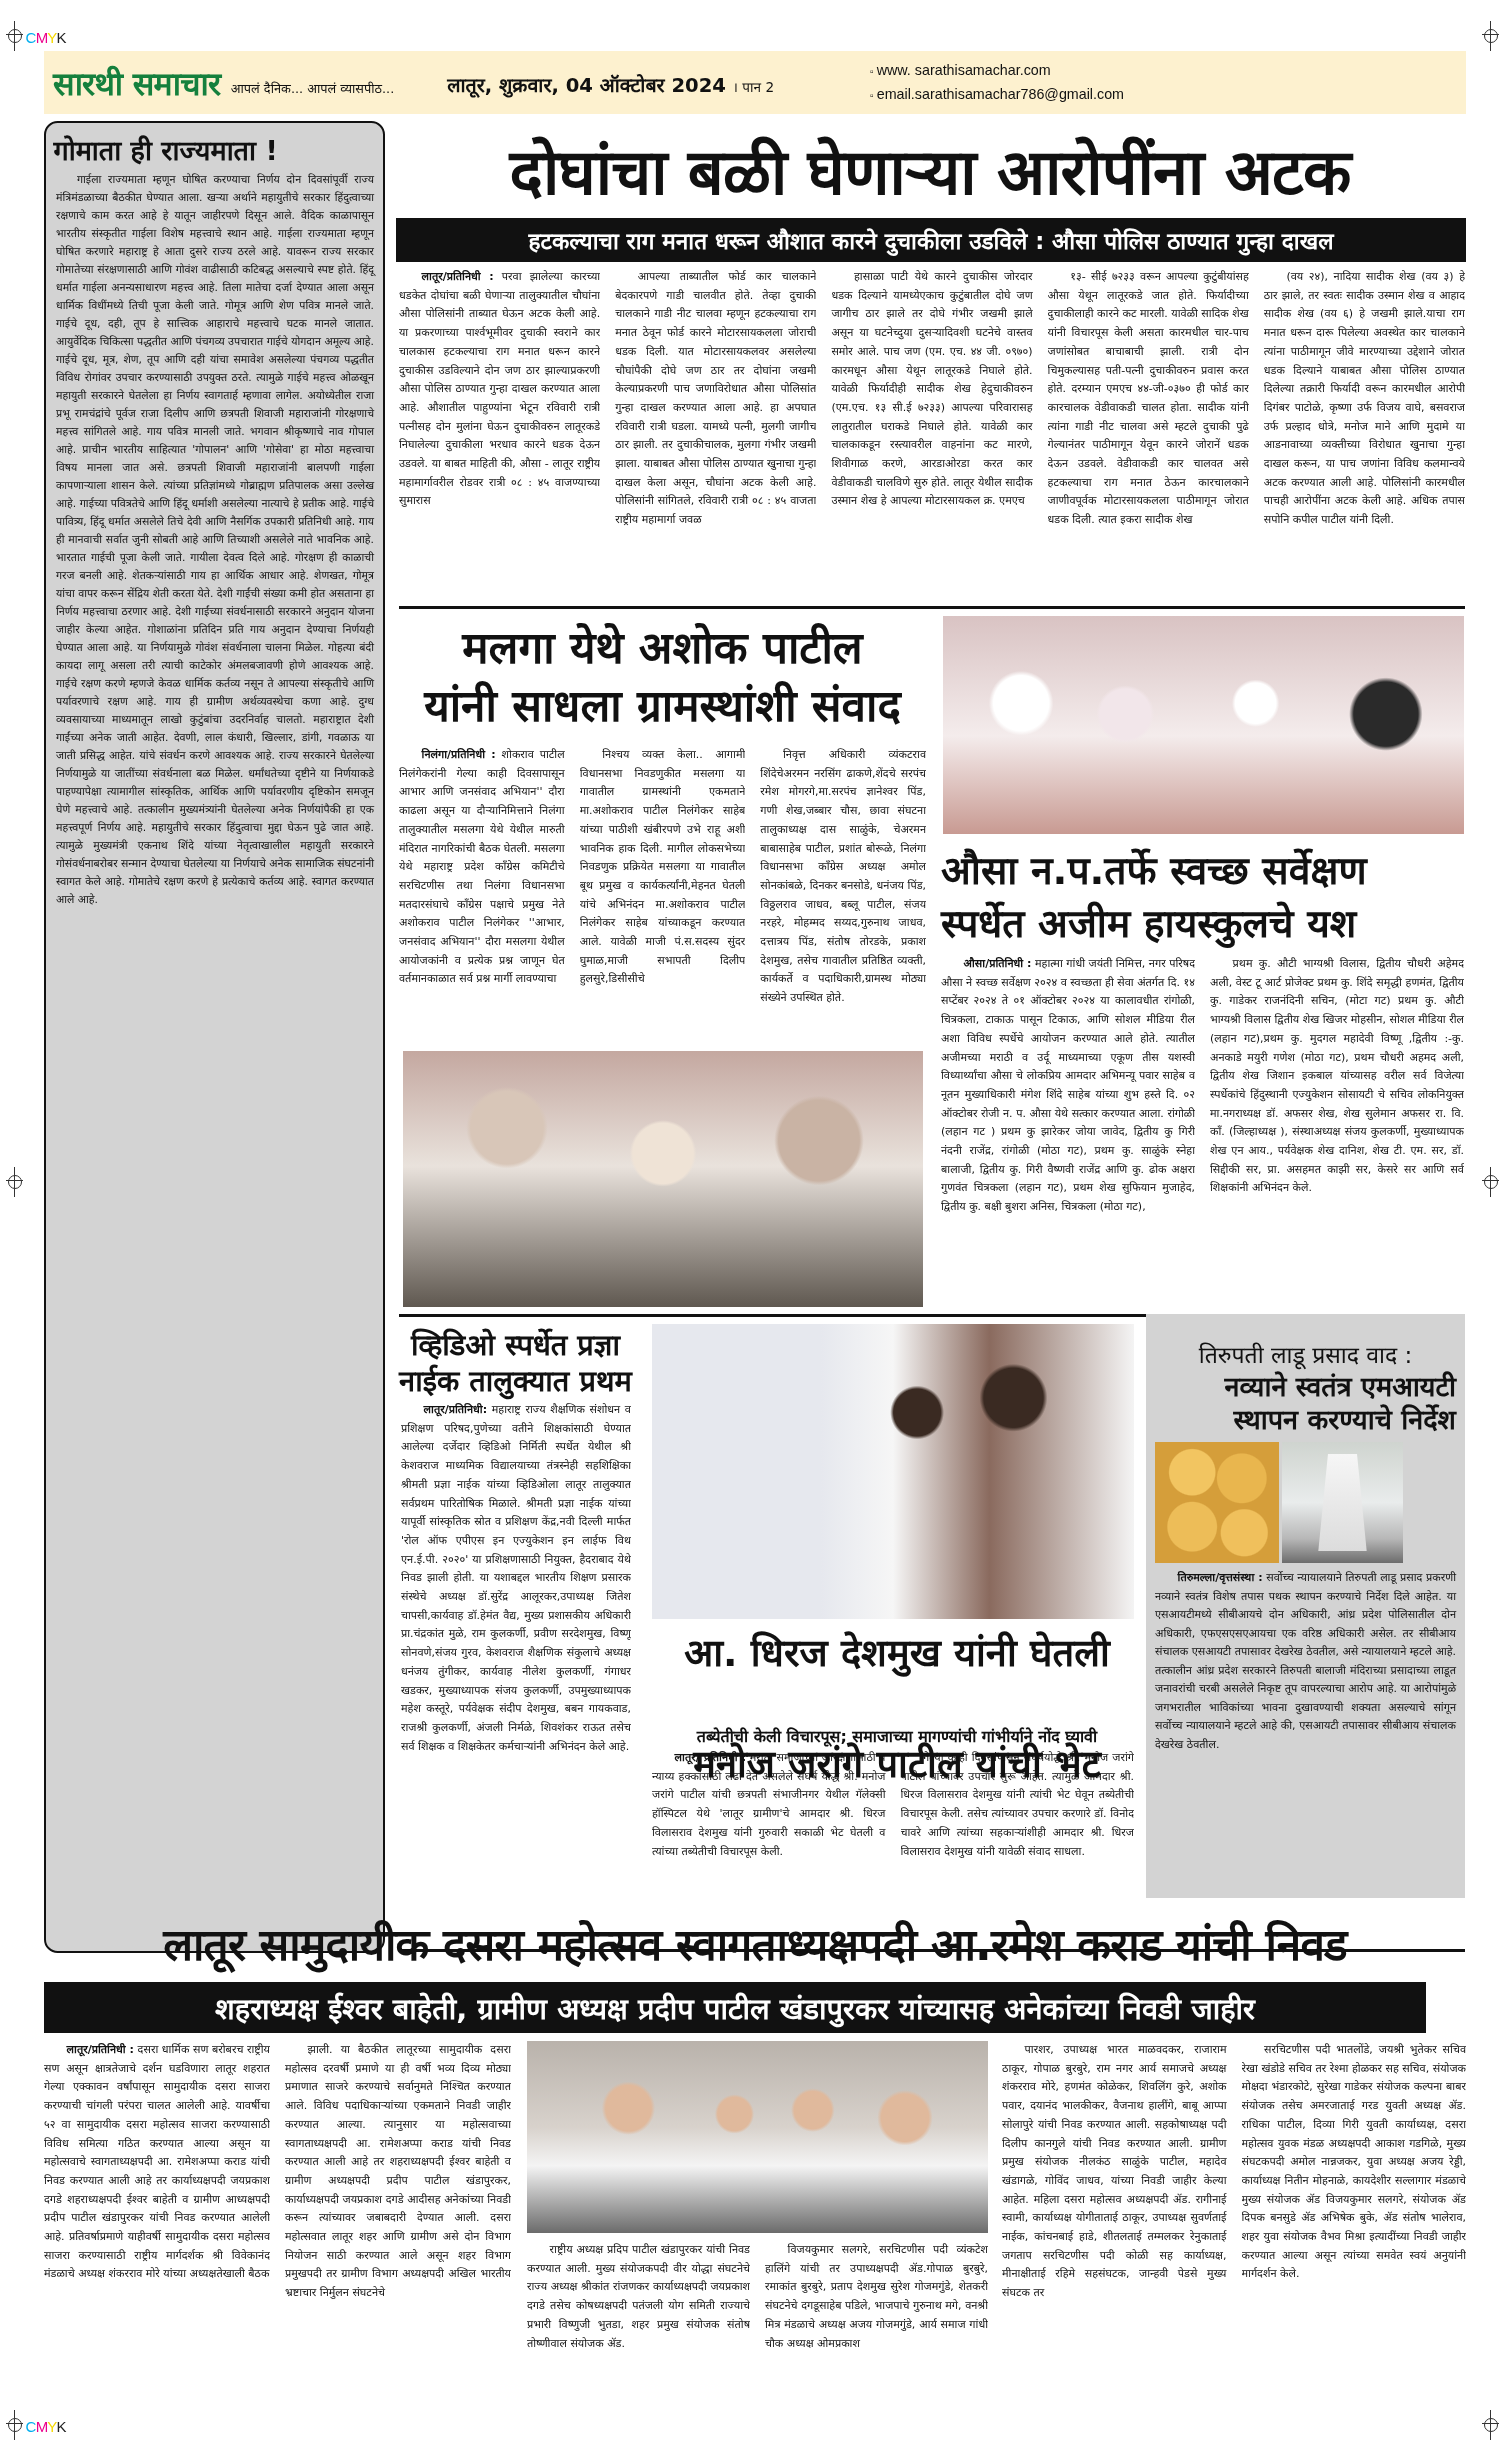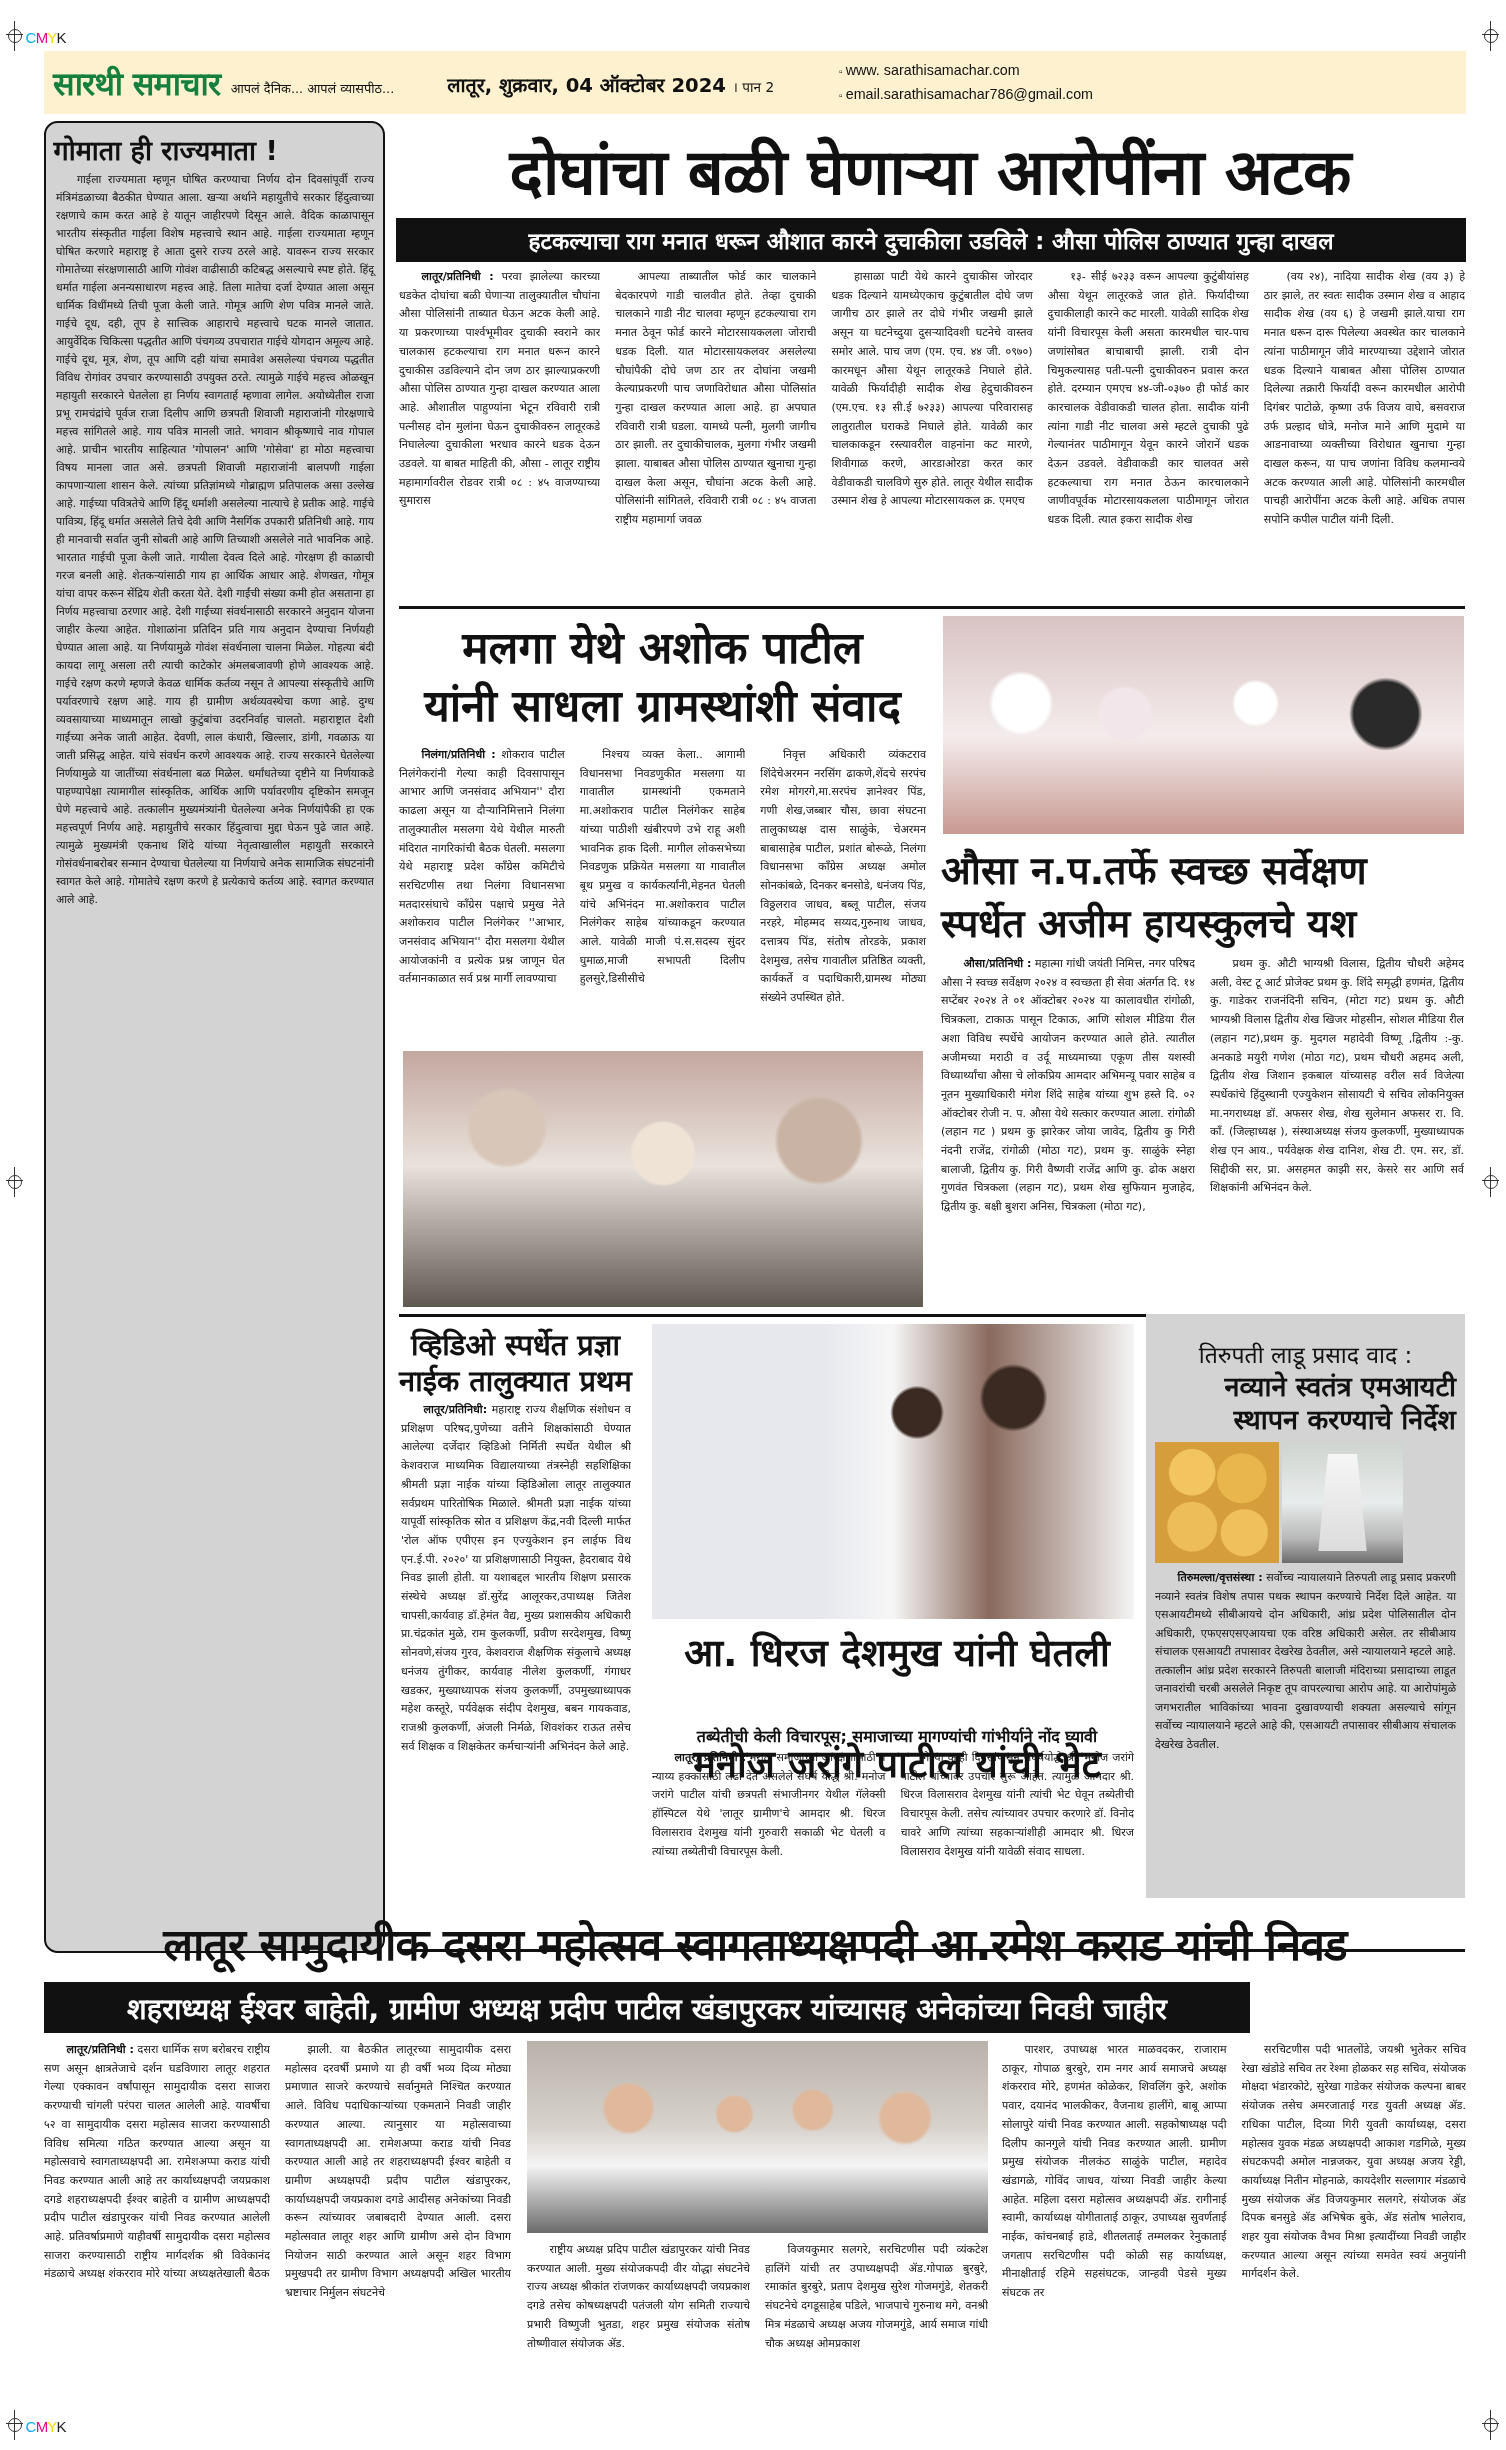--- a/index.html
+++ b/index.html
@@ -11,21 +11,21 @@
   .reg::after { content: ""; position: absolute; left: 8.3px; top: 0; width: 1.1px; height: 30px; background: #333; }
   .reg .h { position: absolute; left: 0; top: 12.8px; width: 16.6px; height: 1.1px; background: #333; }
   .cmyk { position: absolute; font-family: "Liberation Sans", sans-serif; font-size: 15px; font-stretch: condensed; letter-spacing: -0.8px; }
   .cmyk .c { color: #00aeef; } .cmyk .m { color: #ec008c; } .cmyk .y { color: #f5d800; } .cmyk .k { color: #222; }
 
   .masthead { position: absolute; left: 44px; top: 51px; width: 1422px; height: 63px; background: #fdf1cf; display: flex; align-items: center; }
   .brand { font-family: "DejaVu Sans", sans-serif; font-weight: bold; color: #15803d; font-size: 32px; margin-left: 9px; letter-spacing: -0.8px; }
   .tagline { font-size: 12.8px; margin-left: 10.5px; margin-top: 10.5px; }
   .dateline { font-size: 19.6px; font-weight: bold; margin-left: 53px; margin-top: 4.5px; }
   .dateline .pg { font-size: 13.6px; font-weight: normal; }
-  .contacts { margin-left: 65px; font-size: 14.3px; line-height: 22.6px; font-family: "Liberation Sans", sans-serif; }
+  .contacts { margin-left: 96px; font-size: 14.3px; line-height: 22.6px; font-family: "Liberation Sans", sans-serif; }
   .contacts div::before { content: "▫ "; font-size: 10.5px; }
 
   .ed { position: absolute; left: 44px; top: 121px; width: 341px; height: 1832px; border: 2.3px solid #111; border-radius: 13.6px; background: #d3d3d3; overflow: hidden; }
   .ed-head { background: #111; color: #fff; height: 47px; border-radius: 10.5px; display: flex; align-items: center; justify-content: center; font-family: "DejaVu Serif", serif; font-style: italic; font-size: 29px; }
   .ed-title { font-size: 27px; font-weight: bold; padding: 7.5px 9px 3px 7.5px; }
   .ed-body { font-size: 10.8px; line-height: 18px; text-align: justify; padding: 0 9px 0 10px; text-indent: 21px; }
 
   .hl { position: absolute; font-weight: bold; white-space: nowrap; }
   .black-bar { position: absolute; background: #111; color: #fff; display: flex; align-items: center; justify-content: center; font-weight: bold; white-space: nowrap; }
   .rule { position: absolute; height: 3px; background: #111; }
@@ -176,21 +176,21 @@
     <div class="photo ph-temple" style="position:relative;width:121px;height:121px;" title="tirupati-temple-photo"></div>
   </div>
   <div class="body">
       <p><b>तिरुमल्ला/वृत्तसंस्था :</b> <span>सर्वोच्च न्यायालयाने तिरुपती लाडू प्रसाद प्रकरणी नव्याने स्वतंत्र विशेष तपास पथक स्थापन करण्याचे निर्देश दिले आहेत. या एसआयटीमध्ये सीबीआयचे दोन अधिकारी, आंध्र प्रदेश पोलिसातील दोन अधिकारी, एफएसएसएआयचा एक वरिष्ठ अधिकारी असेल. तर सीबीआय संचालक एसआयटी तपासावर देखरेख ठेवतील, असे न्यायालयाने म्हटले आहे.
 तत्कालीन आंध्र प्रदेश सरकारने तिरुपती बालाजी मंदिराच्या प्रसादाच्या लाडूत जनावरांची चरबी असलेले निकृष्ट तूप वापरल्याचा आरोप आहे. या आरोपांमुळे जगभरातील भाविकांच्या भावना दुखावण्याची शक्यता असल्याचे सांगून सर्वोच्च न्यायालयाने म्हटले आहे की, एसआयटी तपासावर सीबीआय संचालक देखरेख ठेवतील.</span></p>
     </div>
 </div>
 <div class="rule" style="left:399px;top:1949px;width:1066px;"></div>
 
 <h1 class="hl" style="left: 44px; top: 1913px; width: 1422px; font-size: 44px; text-align: center; letter-spacing: -0.8px;">लातूर सामुदायीक दसरा महोत्सव स्वागताध्यक्षपदी आ.रमेश कराड यांची निवड</h1>
-<div class="black-bar" style="left:44px;top:1982px;width:1206px;height:51px;font-size:29px;margin-top:0;">शहराध्यक्ष ईश्वर बाहेती, ग्रामीण अध्यक्ष प्रदीप पाटील खंडापुरकर यांच्यासह अनेकांच्या निवडी जाहीर</div>
+<div class="black-bar" style="left:44px;top:1982px;width:1382px;height:51px;font-size:29px;margin-top:0;">शहराध्यक्ष ईश्वर बाहेती, ग्रामीण अध्यक्ष प्रदीप पाटील खंडापुरकर यांच्यासह अनेकांच्या निवडी जाहीर</div>
 <div class="cols" style="left:44px;top:2041px;width:467px;height:346px;">
   <div class="col">
       <p><b>लातूर/प्रतिनिधी :</b> <span>दसरा धार्मिक सण बरोबरच राष्ट्रीय सण असून क्षात्रतेजाचे दर्शन घडविणारा लातूर शहरात गेल्या एक्कावन वर्षांपासून सामुदायीक दसरा साजरा करण्याची चांगली परंपरा चालत आलेली आहे. यावर्षीचा ५२ वा सामुदायीक दसरा महोत्सव साजरा करण्यासाठी विविध समित्या गठित करण्यात आल्या असून या महोत्सवाचे स्वागताध्यक्षपदी आ. रामेशअप्पा कराड यांची निवड करण्यात आली आहे तर कार्याध्यक्षपदी जयप्रकाश दगडे शहराध्यक्षपदी ईश्वर बाहेती व ग्रामीण आध्यक्षपदी प्रदीप पाटील खंडापुरकर यांची निवड करण्यात आलेली आहे.
 प्रतिवर्षाप्रमाणे याहीवर्षी सामुदायीक दसरा महोत्सव साजरा करण्यासाठी राष्ट्रीय मार्गदर्शक श्री विवेकानंद मंडळाचे अध्यक्ष शंकरराव मोरे यांच्या अध्यक्षतेखाली बैठक</span></p>
     </div>
   <div class="col">
       <p>झाली. या बैठकीत लातूरच्या सामुदायीक दसरा महोत्सव दरवर्षी प्रमाणे या ही वर्षी भव्य दिव्य मोठ्या प्रमाणात साजरे करण्याचे सर्वानुमते निश्चित करण्यात आले. विविध पदाधिकाऱ्यांच्या एकमताने निवडी जाहीर करण्यात आल्या. त्यानुसार या महोत्सवाच्या स्वागताध्यक्षपदी आ. रामेशअप्पा कराड यांची निवड करण्यात आली आहे तर शहराध्यक्षपदी ईश्वर बाहेती व ग्रामीण अध्यक्षपदी प्रदीप पाटील खंडापुरकर, कार्याध्यक्षपदी जयप्रकाश दगडे आदीसह अनेकांच्या निवडी करून त्यांच्यावर जबाबदारी देण्यात आली.
 दसरा महोत्सवात लातूर शहर आणि ग्रामीण असे दोन विभाग नियोजन साठी करण्यात आले असून शहर विभाग प्रमुखपदी तर ग्रामीण विभाग अध्यक्षपदी अखिल भारतीय भ्रष्टाचार निर्मुलन संघटनेचे</p>
     </div>
 </div>

